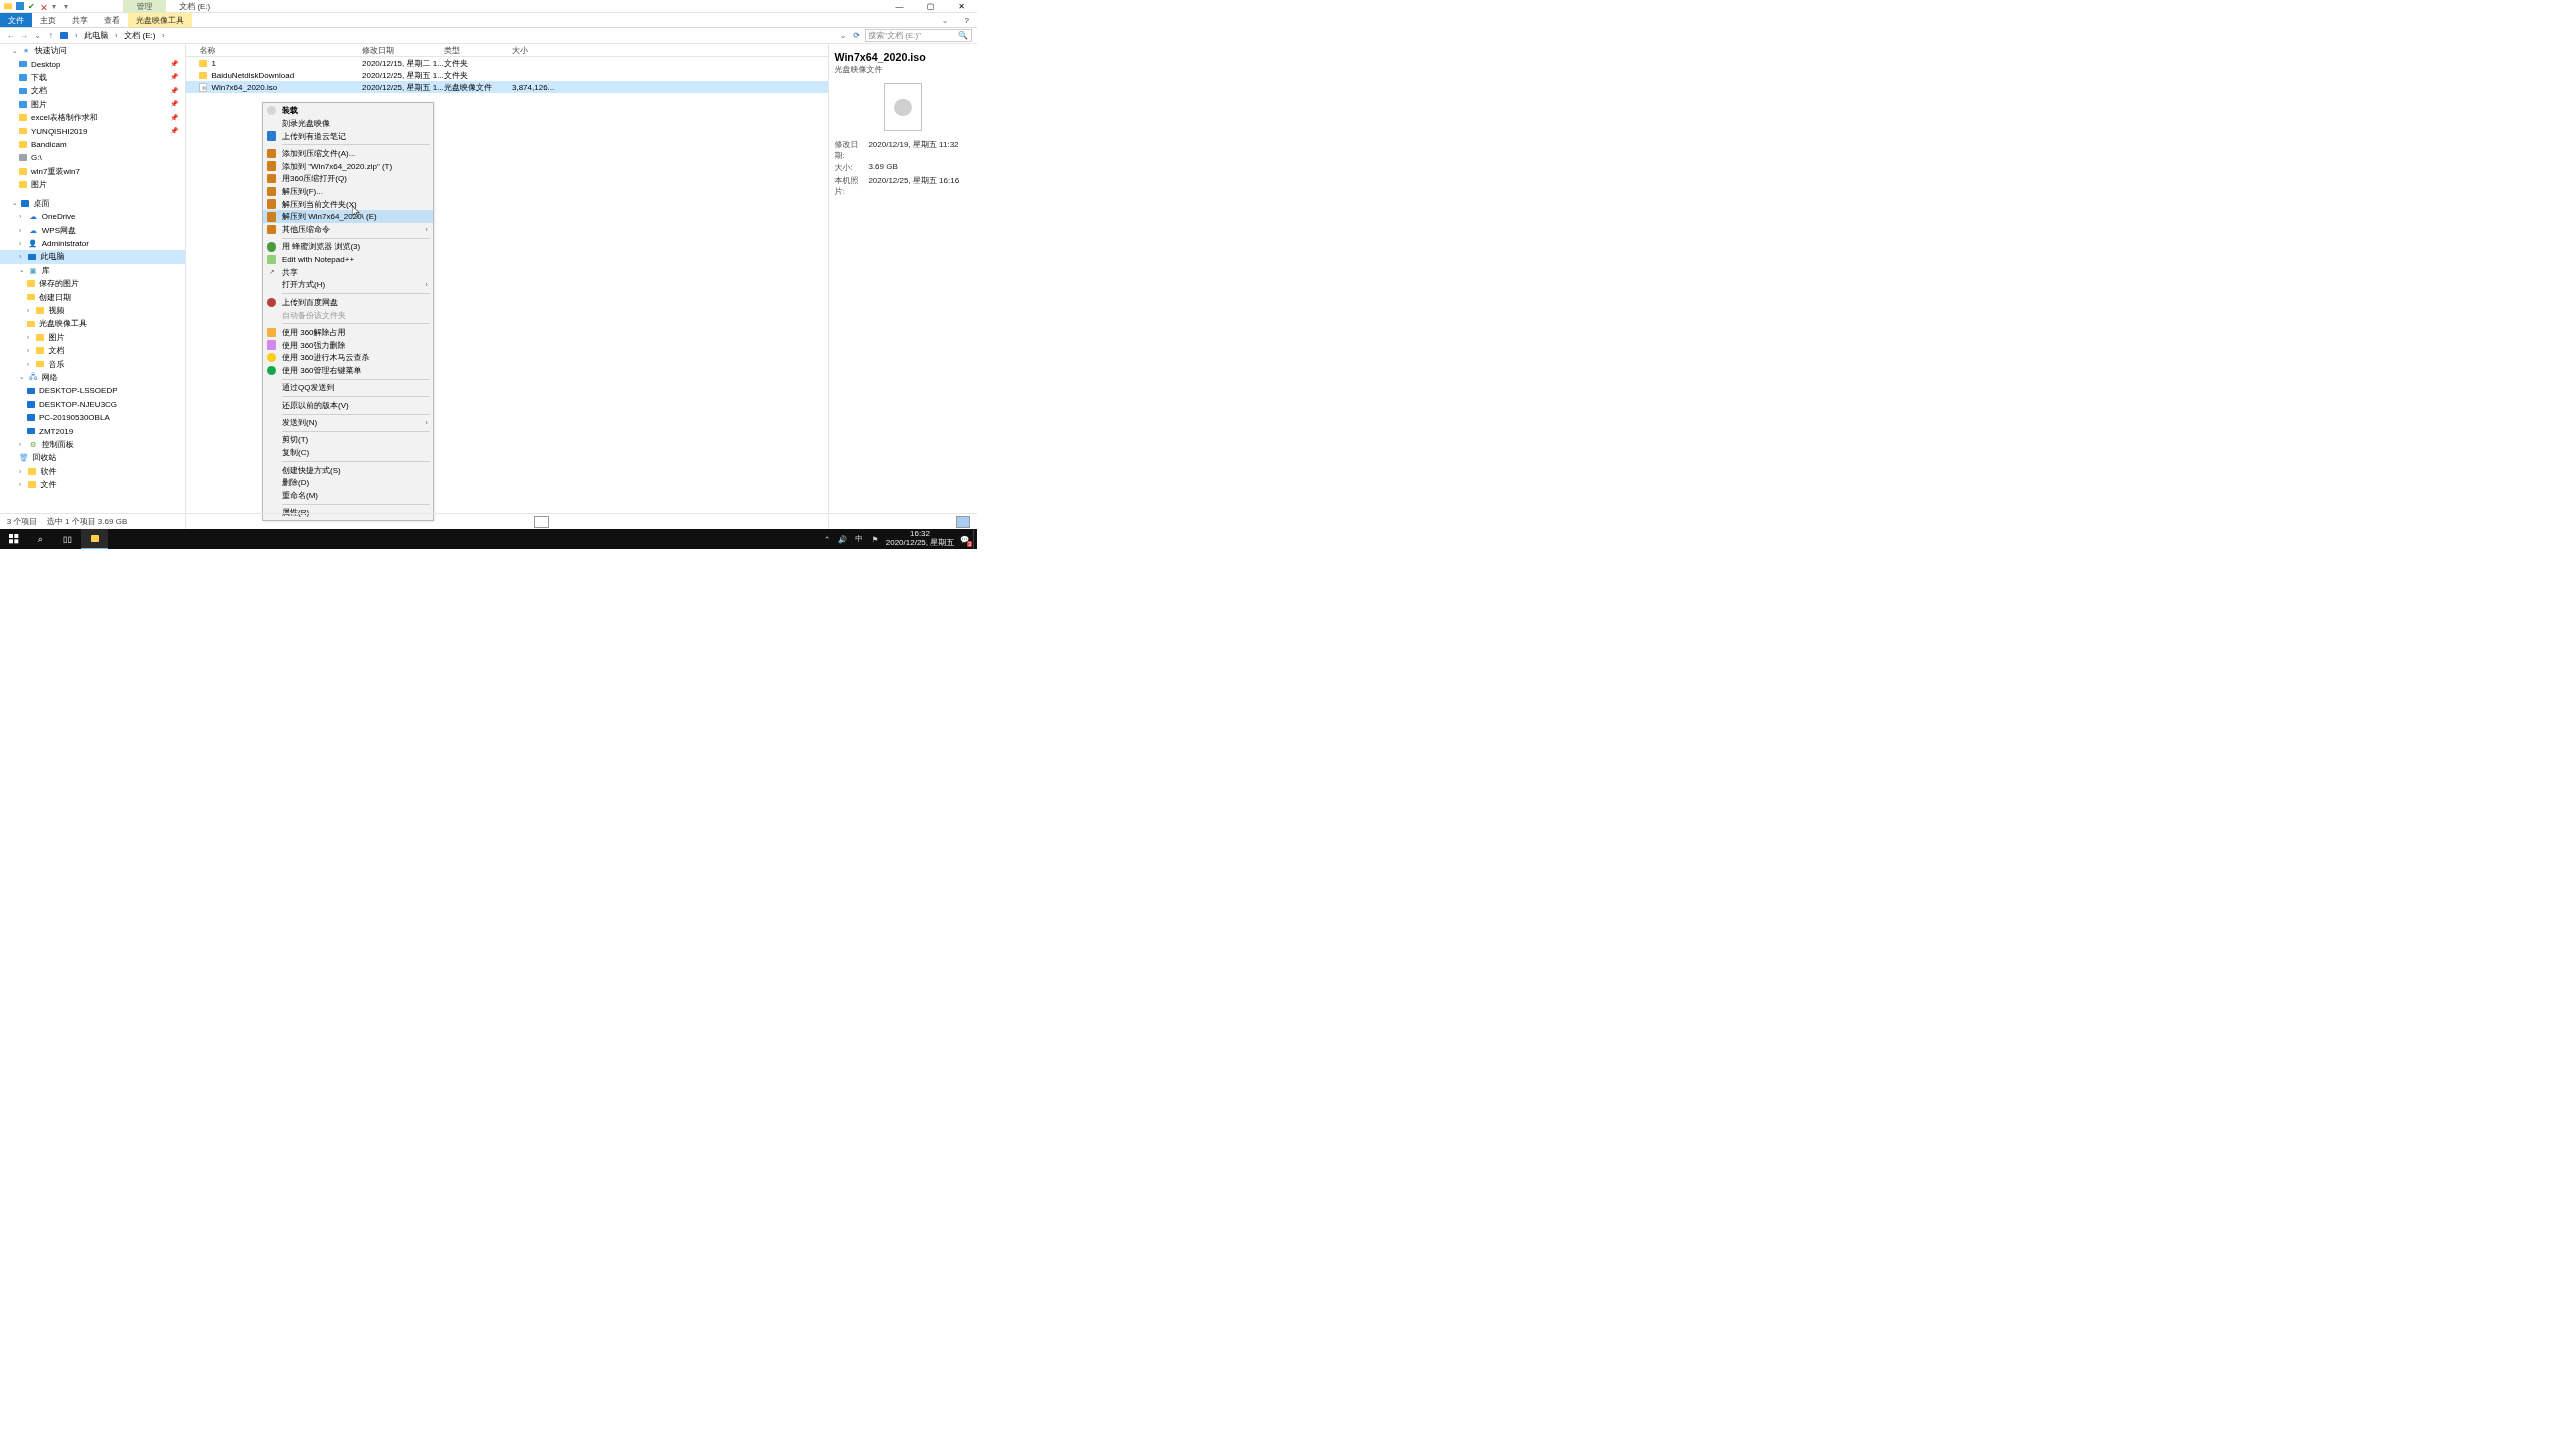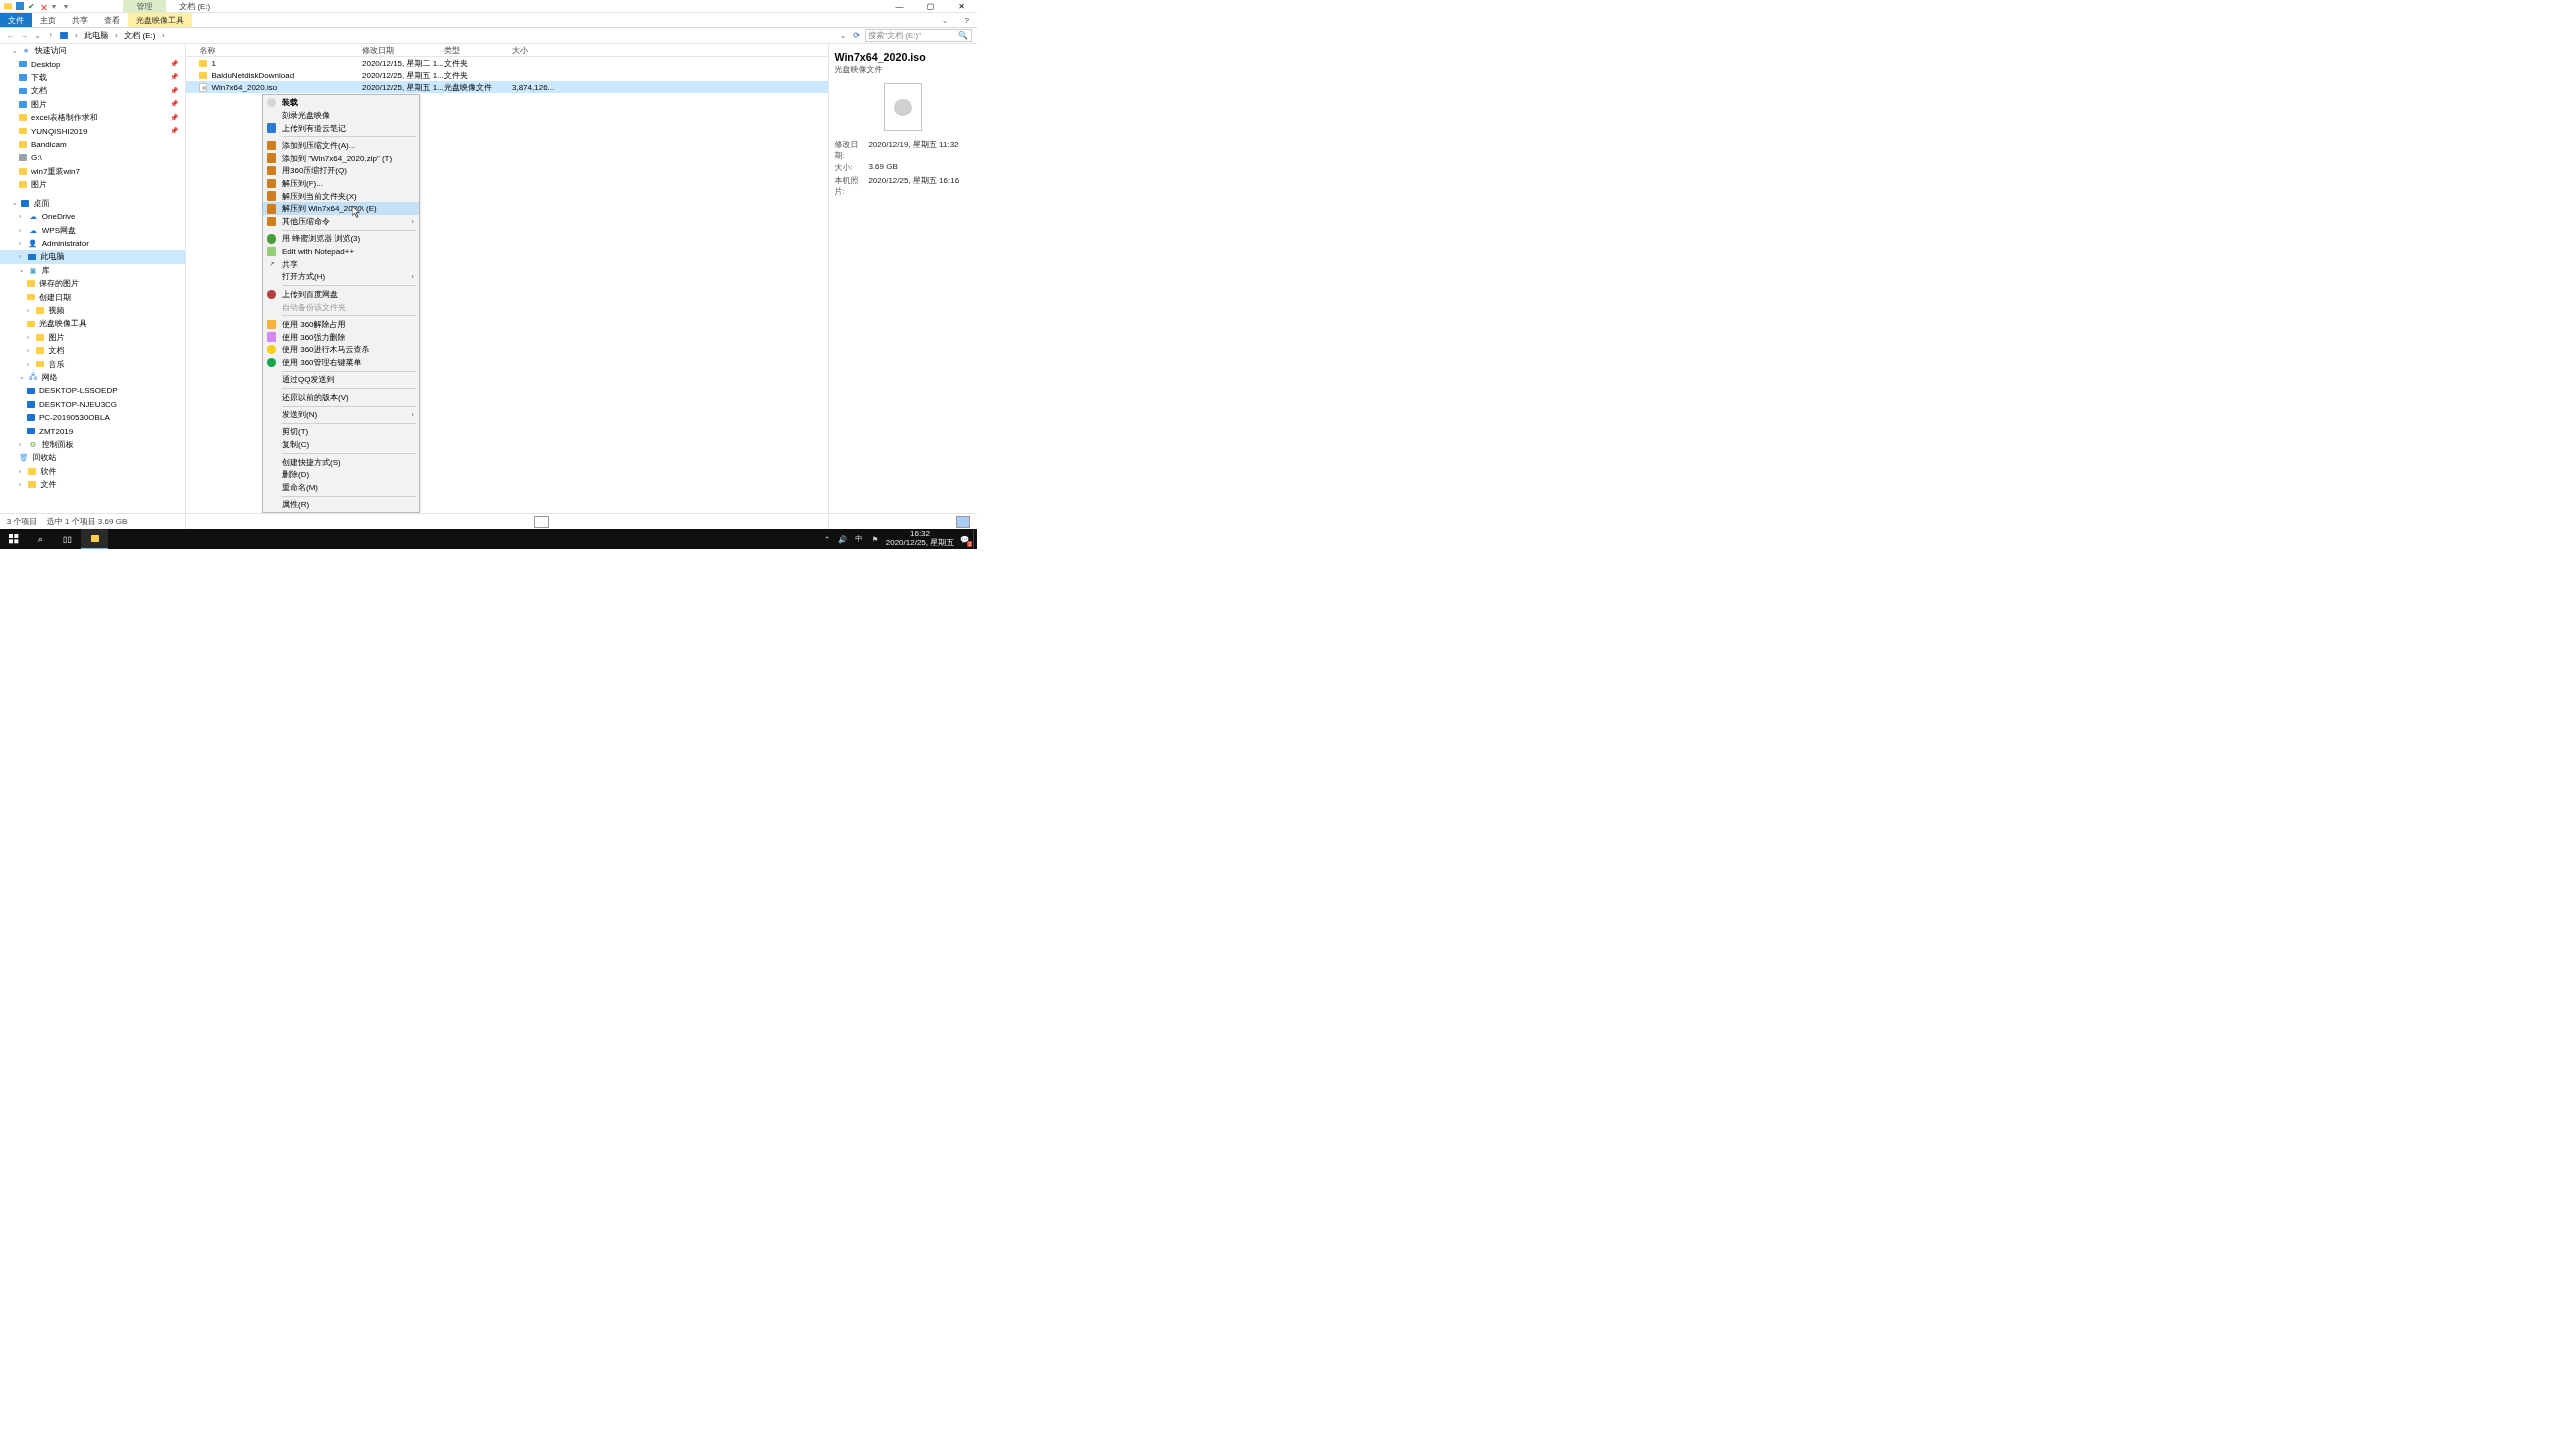--- a/index.html
+++ b/index.html
@@ -74,21 +74,21 @@
 .preview .kv { display:flex; margin-top:1.3px; font-size:7.4px; }
 .preview .kv .k{ width:34px; color:#555;}
 .preview .kv .v{ color:#222;}
 
 
 .status { position:absolute; left:0; right:0; bottom:20px; height:16px; border-top:0.7px solid #e5e5e5; display:flex; align-items:center; gap:9.4px; padding:0 6.7px; color:#444; }
 .status .viewbtn { width:14.8px; height:12px; border:0.7px solid #999; margin-left:auto; }
 .status .viewbtn.active { background:#a7cef2; }
 
 
-.ctxmenu { position:absolute; left:262px; top:94px; width:158px; background:#f2f2f2; border:0.7px solid #bababa; box-shadow:1.3px 1.3px 2.7px rgba(0,0,0,.2); padding:1.3px 0; }
+.ctxmenu { position:absolute; left:262px; top:102px; width:172px; background:#f2f2f2; border:0.7px solid #bababa; box-shadow:1.3px 1.3px 2.7px rgba(0,0,0,.2); padding:1.3px 0; }
 .ctxmenu .mi { height:12.7px; display:flex; align-items:center; padding:0 14.8px 0 19px; position:relative; white-space:nowrap; }
 .ctxmenu .mi.hov { background:#c4e0f7; }
 .ctxmenu .mi.dis { color:#9a9a9a; }
 .ctxmenu .mi .arr { position:absolute; right:5.4px; color:#555; font-size:6.7px; }
 .ctxmenu .sepln { height:0.7px; background:#d0d0d0; margin:2px 2.7px 2px 19px; }
 .ctxmenu .mi .mico { position:absolute; left:4px; width:9.4px; height:9.4px; display:flex; align-items:center; justify-content:center; font-size:6.7px;}
 .m-cd   { border-radius:50%; background:#d6d6d6; }
 .m-blue { border-radius:1.3px; background:#2a79d2; }
 .m-arc  { border-radius:1.3px; background:#cf7e1f; }
 .m-360o { border-radius:50%; background:#15a84a; }

